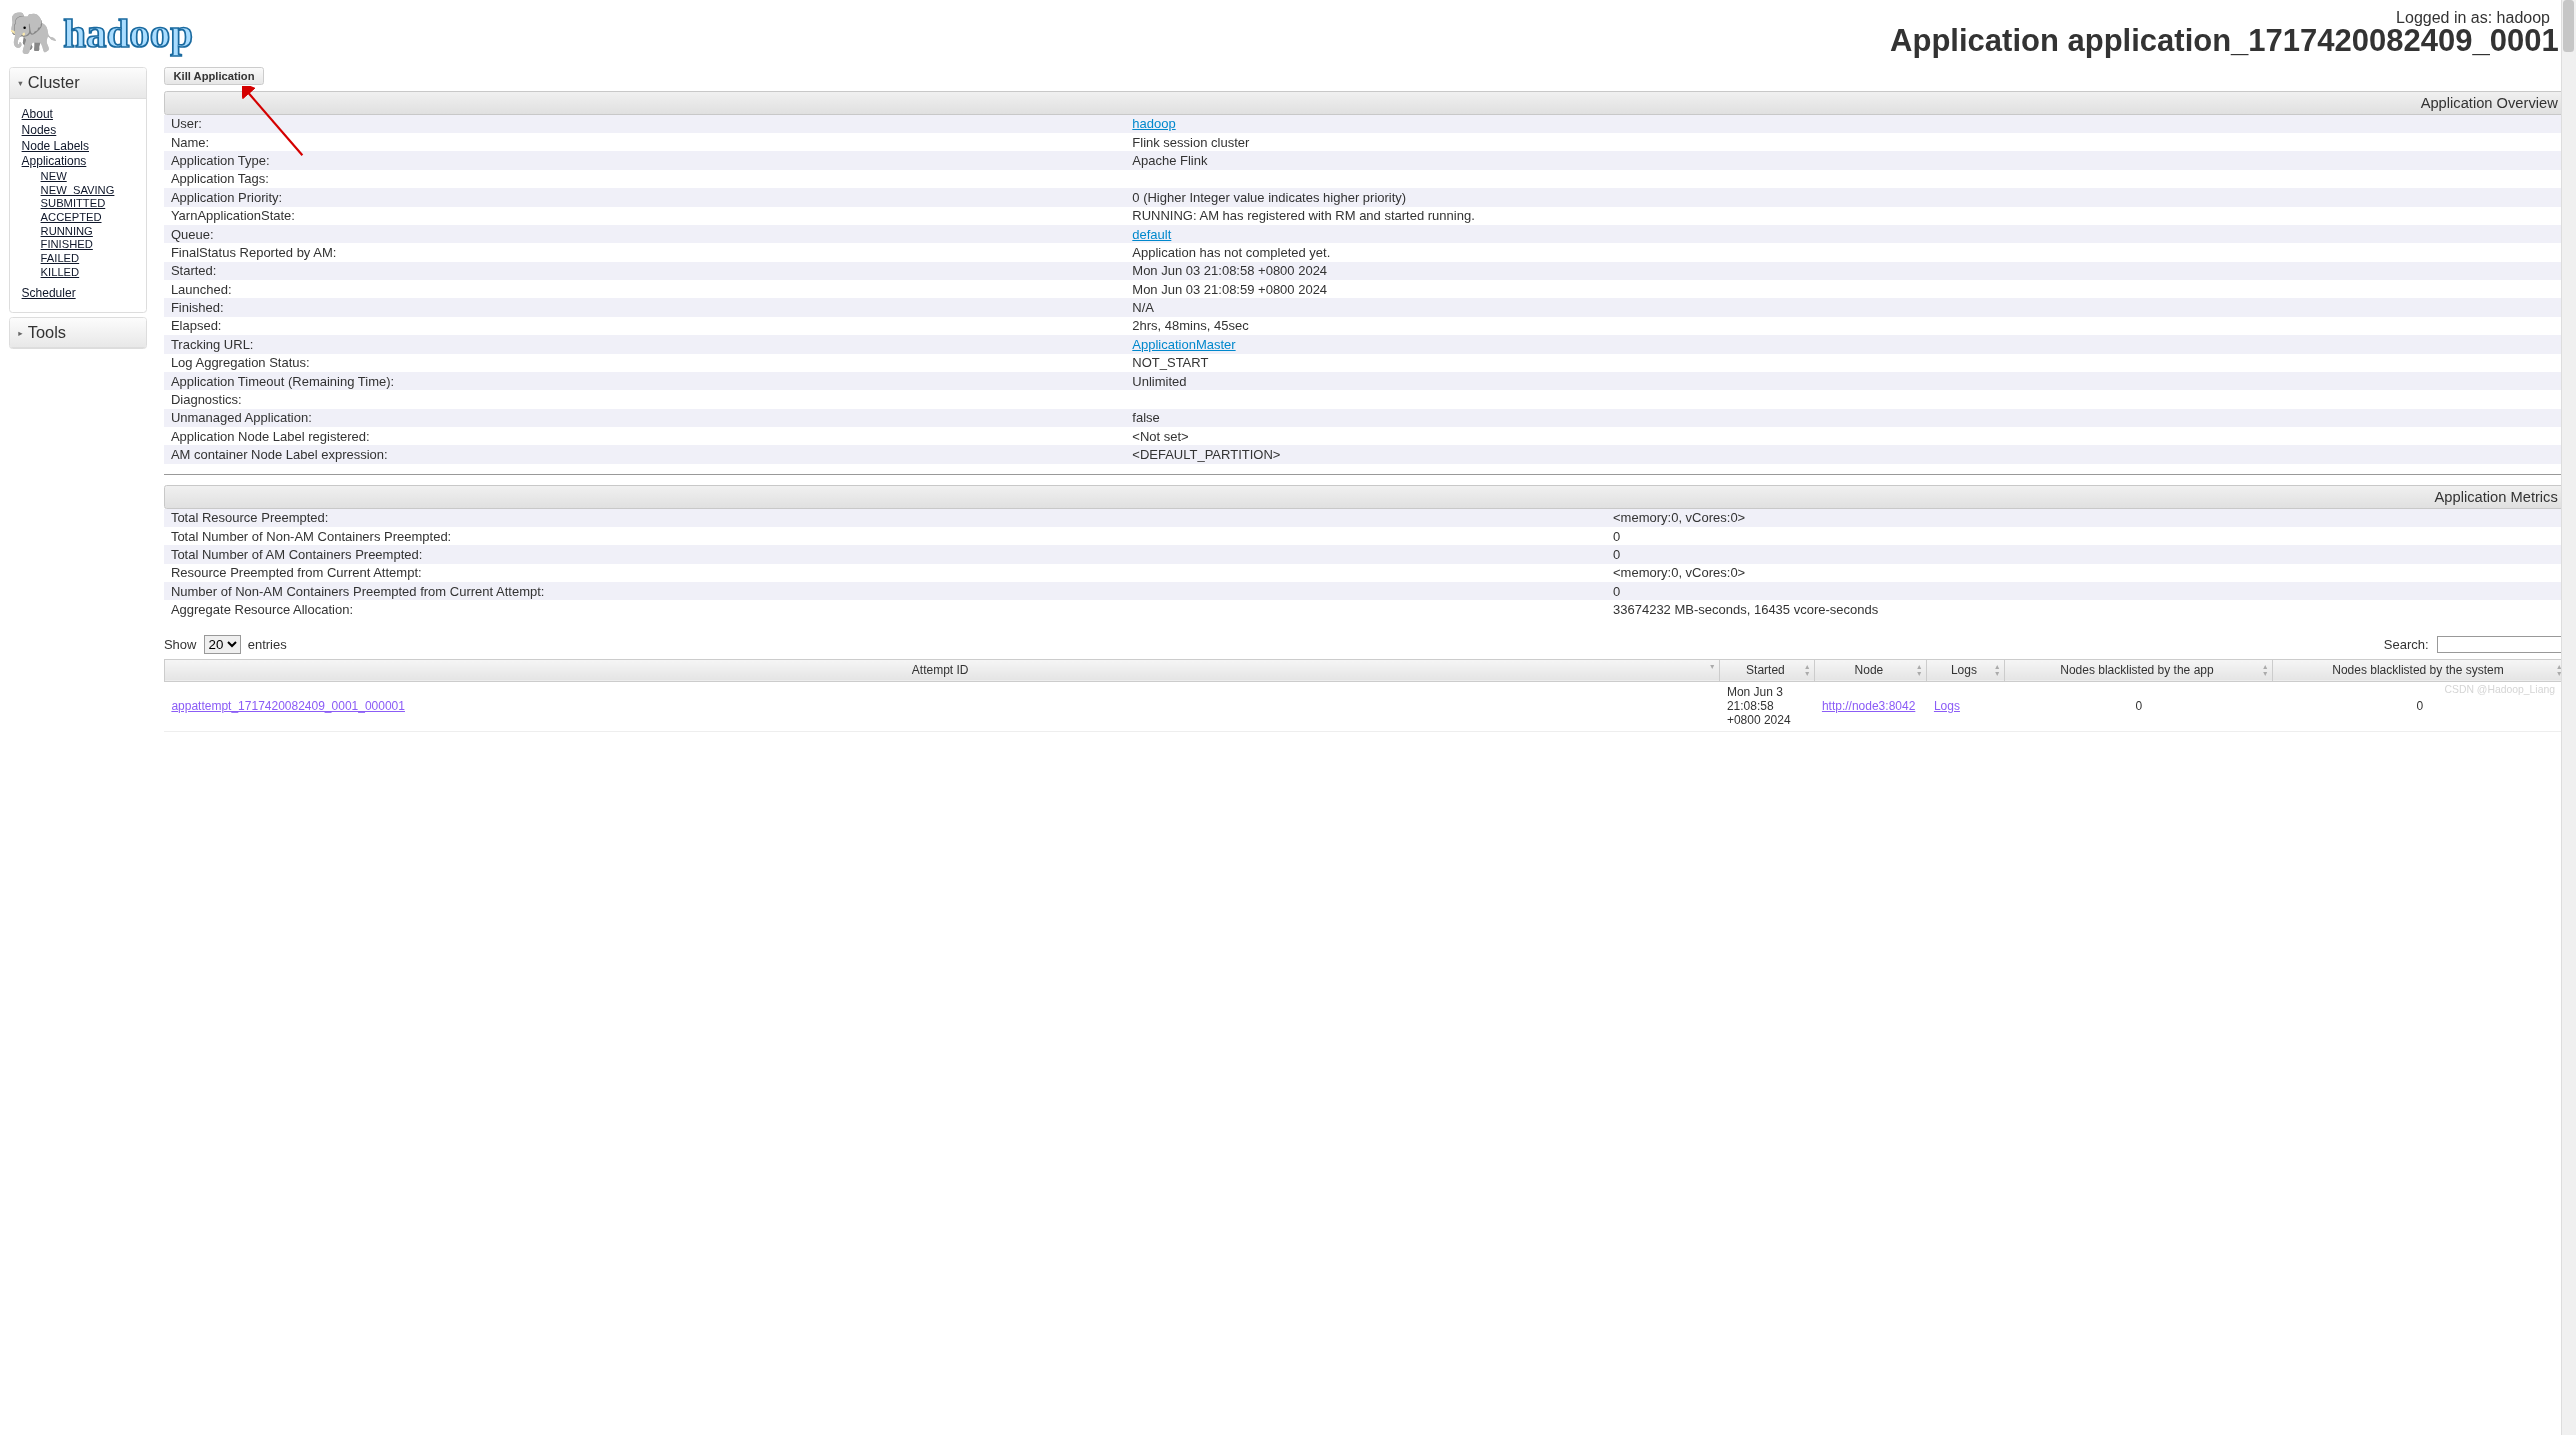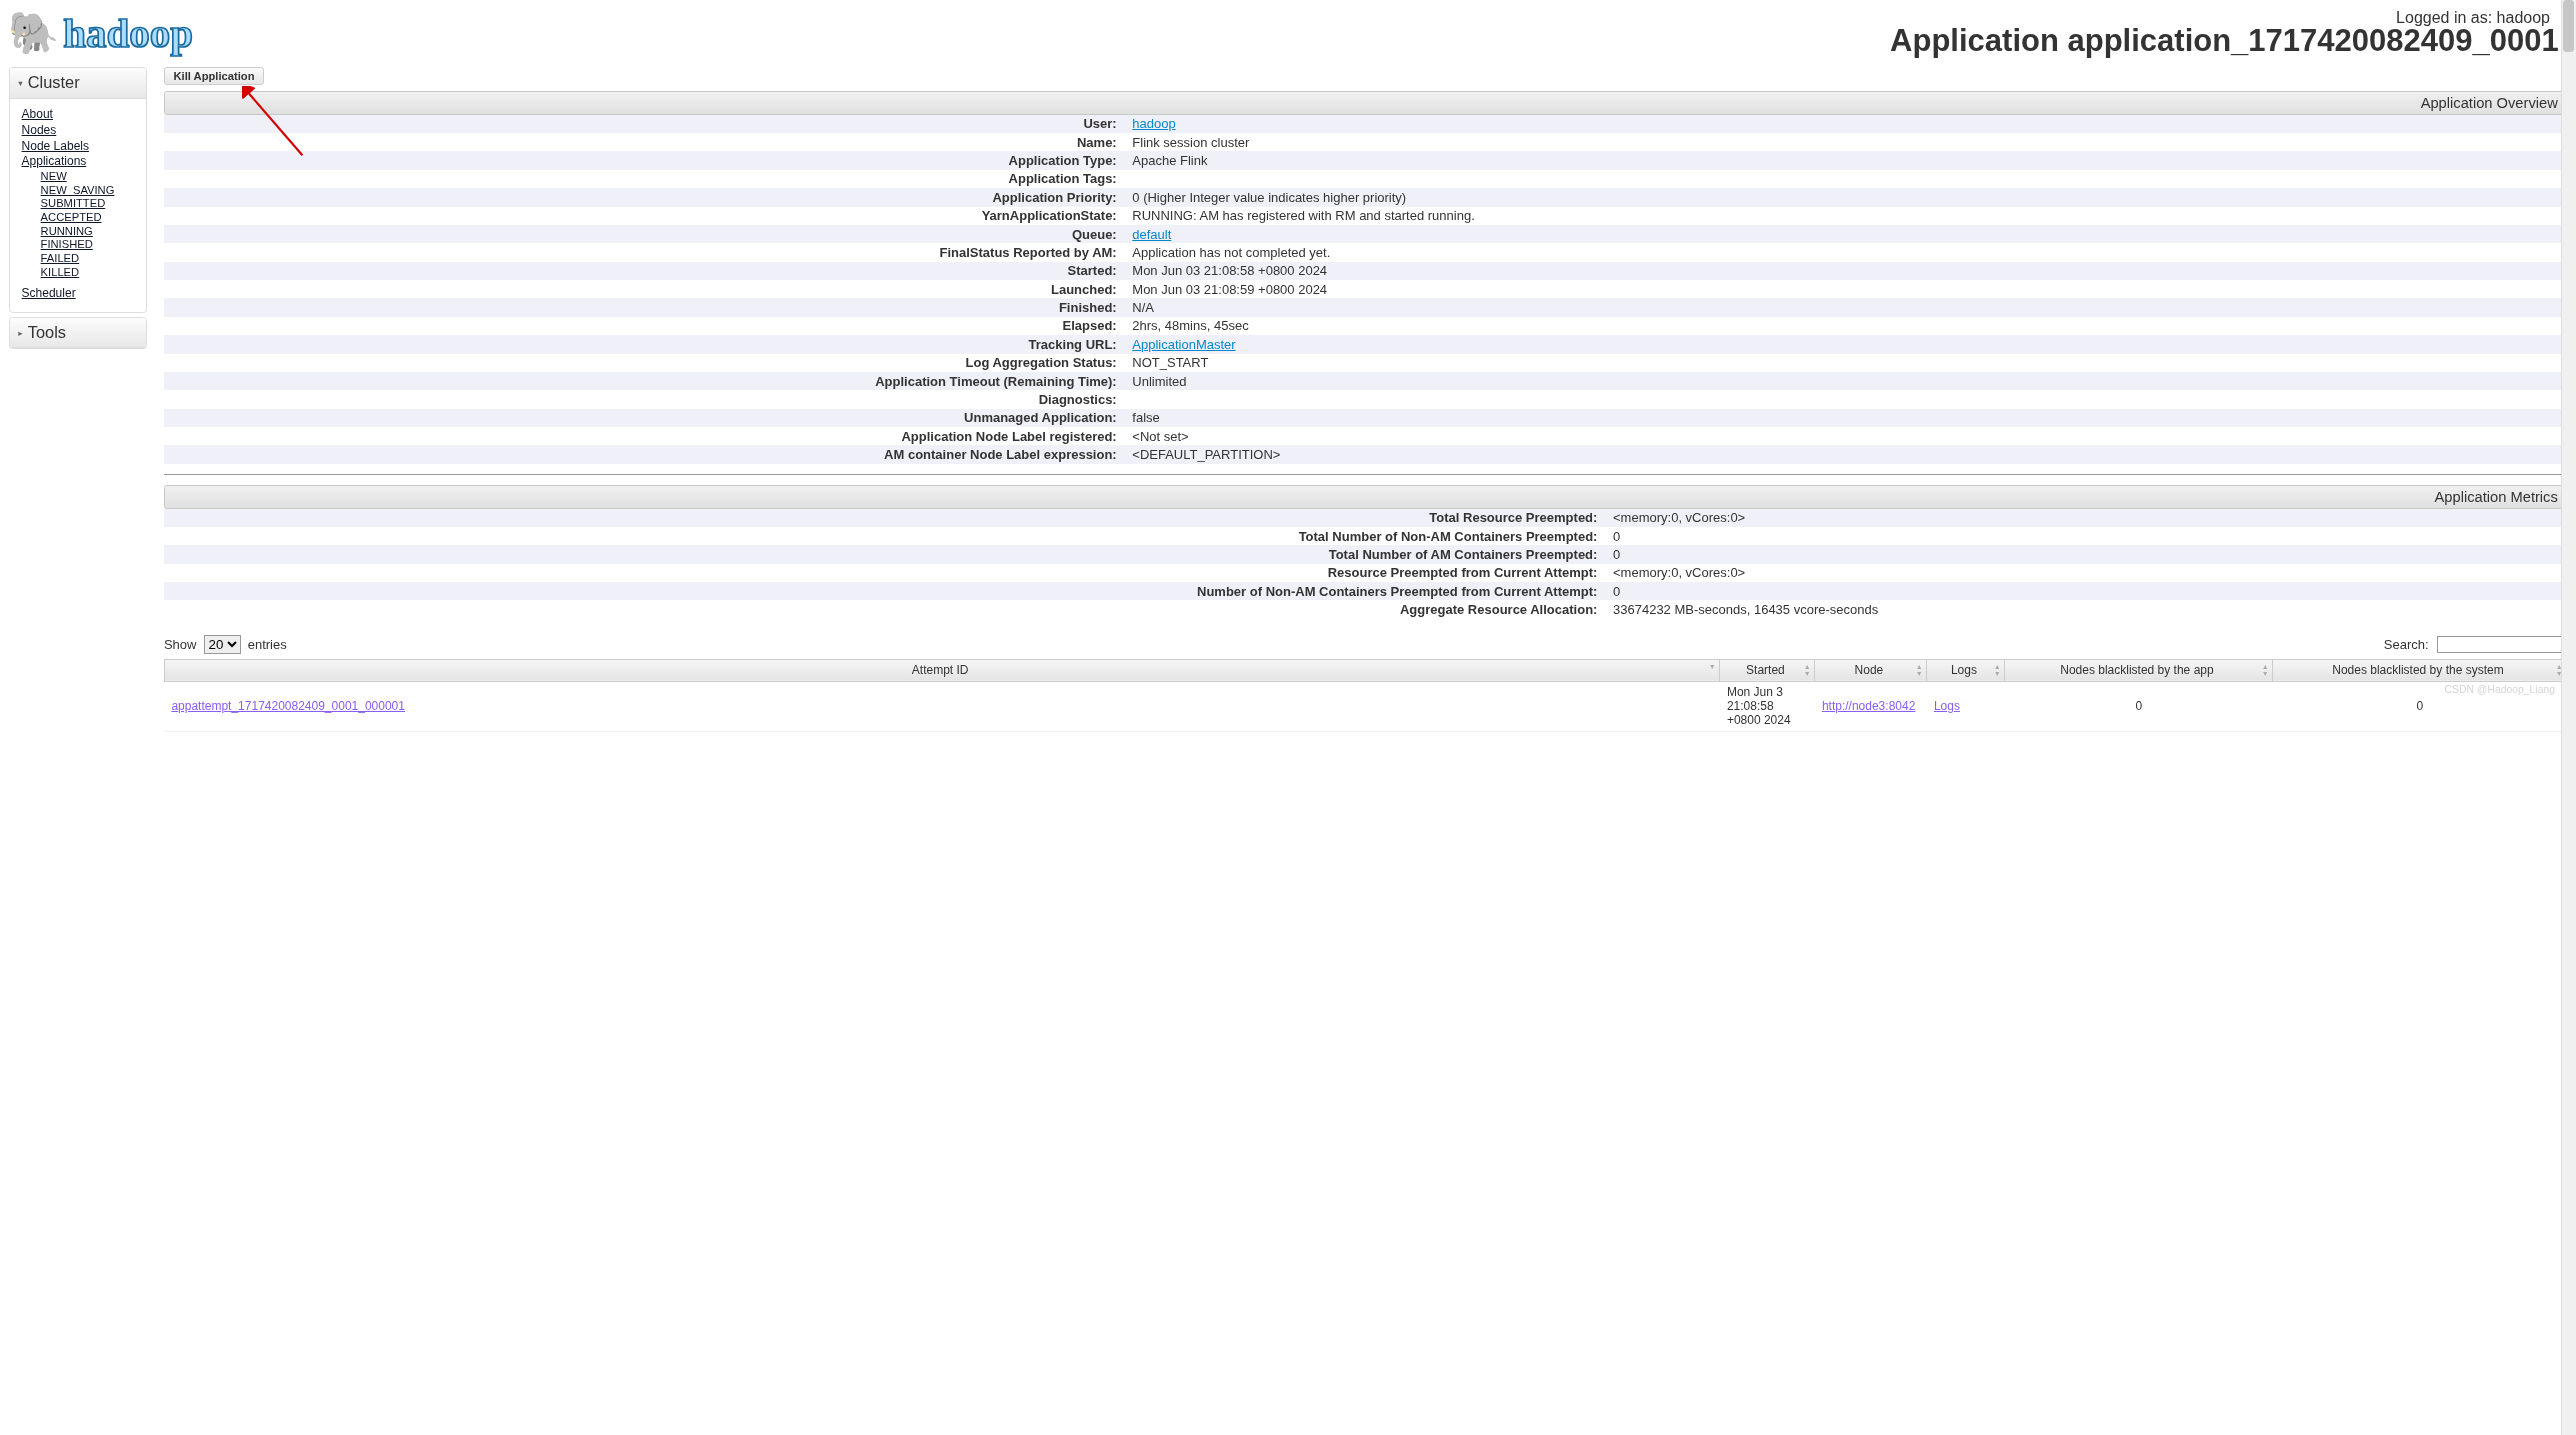--- a/index.html
+++ b/index.html
@@ -21,21 +21,21 @@
 .acc-body a { display: block; color: #0f172a; text-decoration: underline; font-size: 12px; margin: 1.7px 0; }
 .acc-body .sub { margin-left: 19px; font-size: 11.2px; }
 .acc-body .sub a { font-size: 11.2px; }
 .main { flex: 1; min-width: 0; }
 .kill-btn { background: linear-gradient(#fafafa, #e6e6e6); border: 0.9px solid #ccc; border-radius: 2.6px; padding: 1.7px 8.6px; font-size: 11.2px; font-weight: bold; color: #333; cursor: pointer; margin-bottom: 5.2px; }
 .section-title { background: linear-gradient(#f0f0f0, #e0e0e0); border: 0.9px solid #c8c8c8; border-radius: 2.6px; padding: 2.6px 8.6px; font-size: 14.7px; text-align: right; color: #333; margin-top: 1.7px; }
 .info-table { width: 100%; border-collapse: collapse; }
 .info-table tr:nth-child(odd) { background: #f0f0f8; }
 .info-table tr:nth-child(even) { background: #fff; }
 .info-table td { padding: 1.7px 7px; font-size: 13px; vertical-align: top; }
-.info-table td.label { text-align: right; font-weight: bold; width: 40%; padding-right: 8.6px; }
+.info-table td.label { font-weight: normal; width: 40%; padding-right: 8.6px; }
 .metrics-table td.label { width: 60%; }
 .info-table a { color: #08c; text-decoration: underline; }
 .dt-bar { display: flex; justify-content: space-between; align-items: center; margin-top: 14px; padding: 1.7px 0; font-size: 13px; }
 .dt-bar select { border: 0.9px solid #999; margin: 0 3.5px; }
 .dt-bar input { border: 0.9px solid #999; width: 130px; margin-left: 5.2px; }
 .attempts-table { width: 100%; border-collapse: collapse; margin-top: 3.5px; }
 .attempts-table th { background: linear-gradient(#f6f6f6, #e4e4e4); border: 0.9px solid #ccc; padding: 3.5px 5.2px; font-size: 12px; font-weight: normal; color: #333; position: relative; }
 .attempts-table th .sort { float: right; font-size: 7.8px; color: #aaa; line-height: 7px; }
 .attempts-table td { padding: 3.5px 7px; font-size: 12px; border-bottom: 0.9px solid #eee; }
 .attempts-table td.center { text-align: center; }

